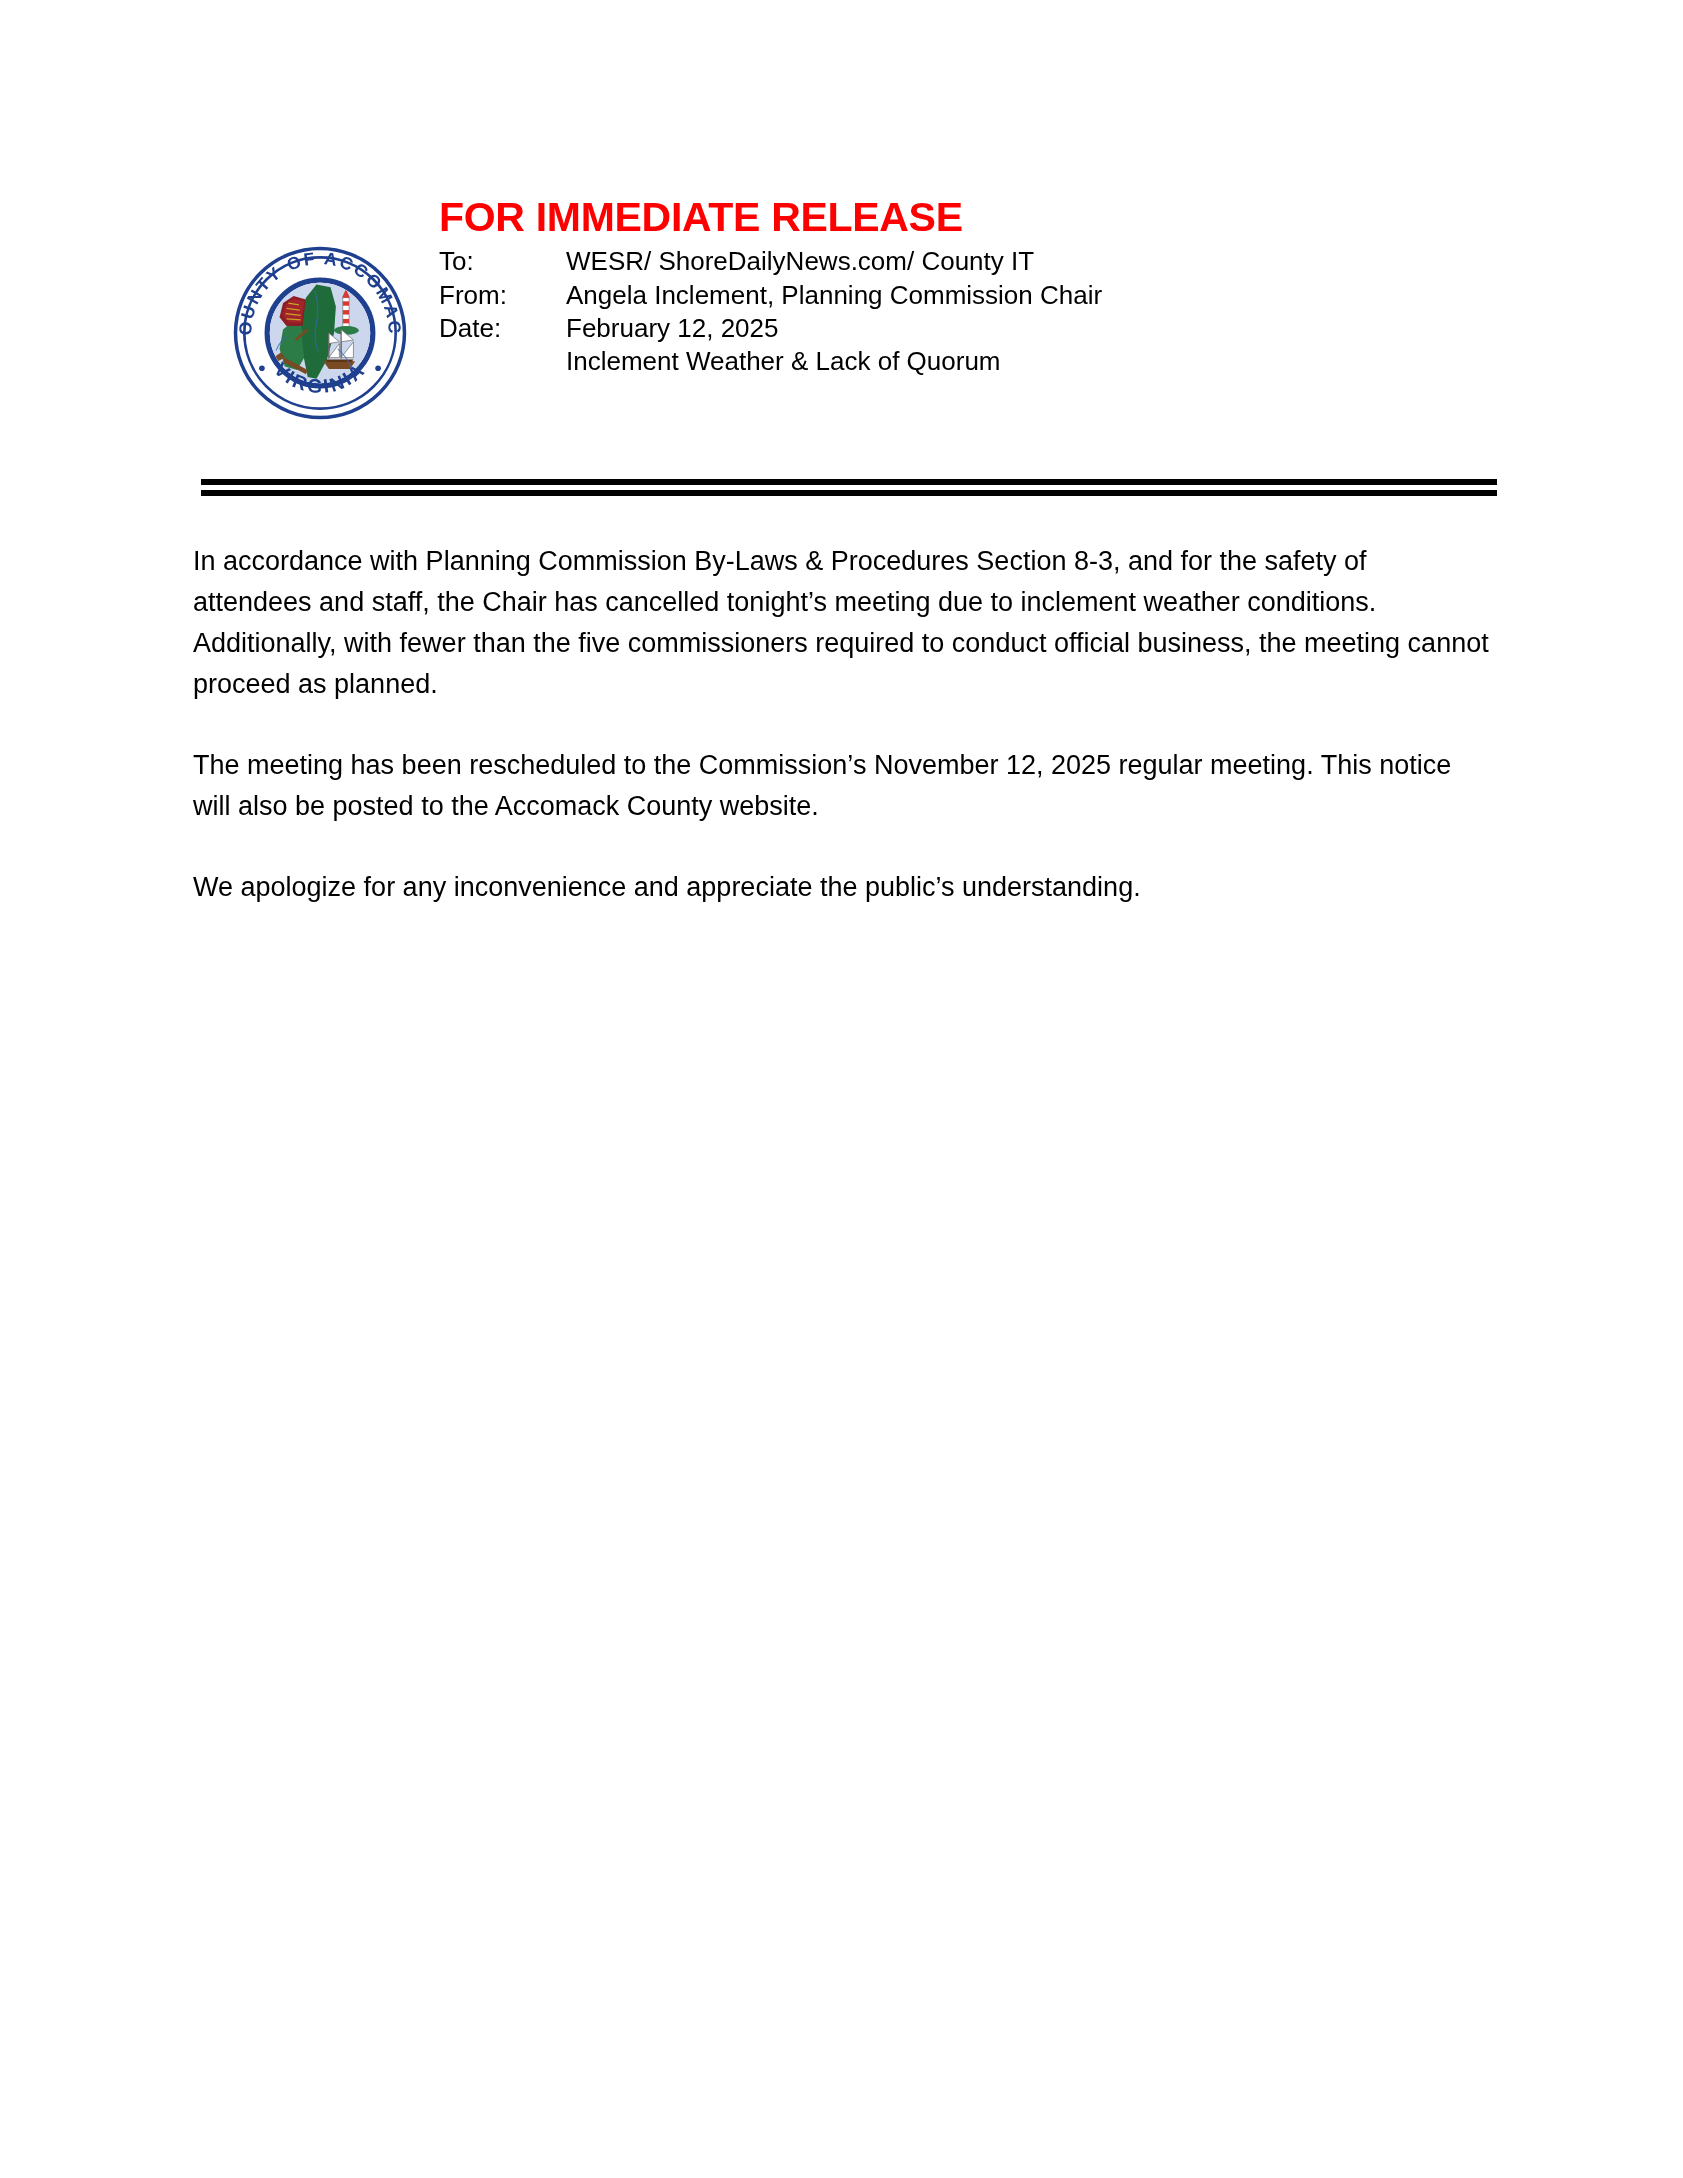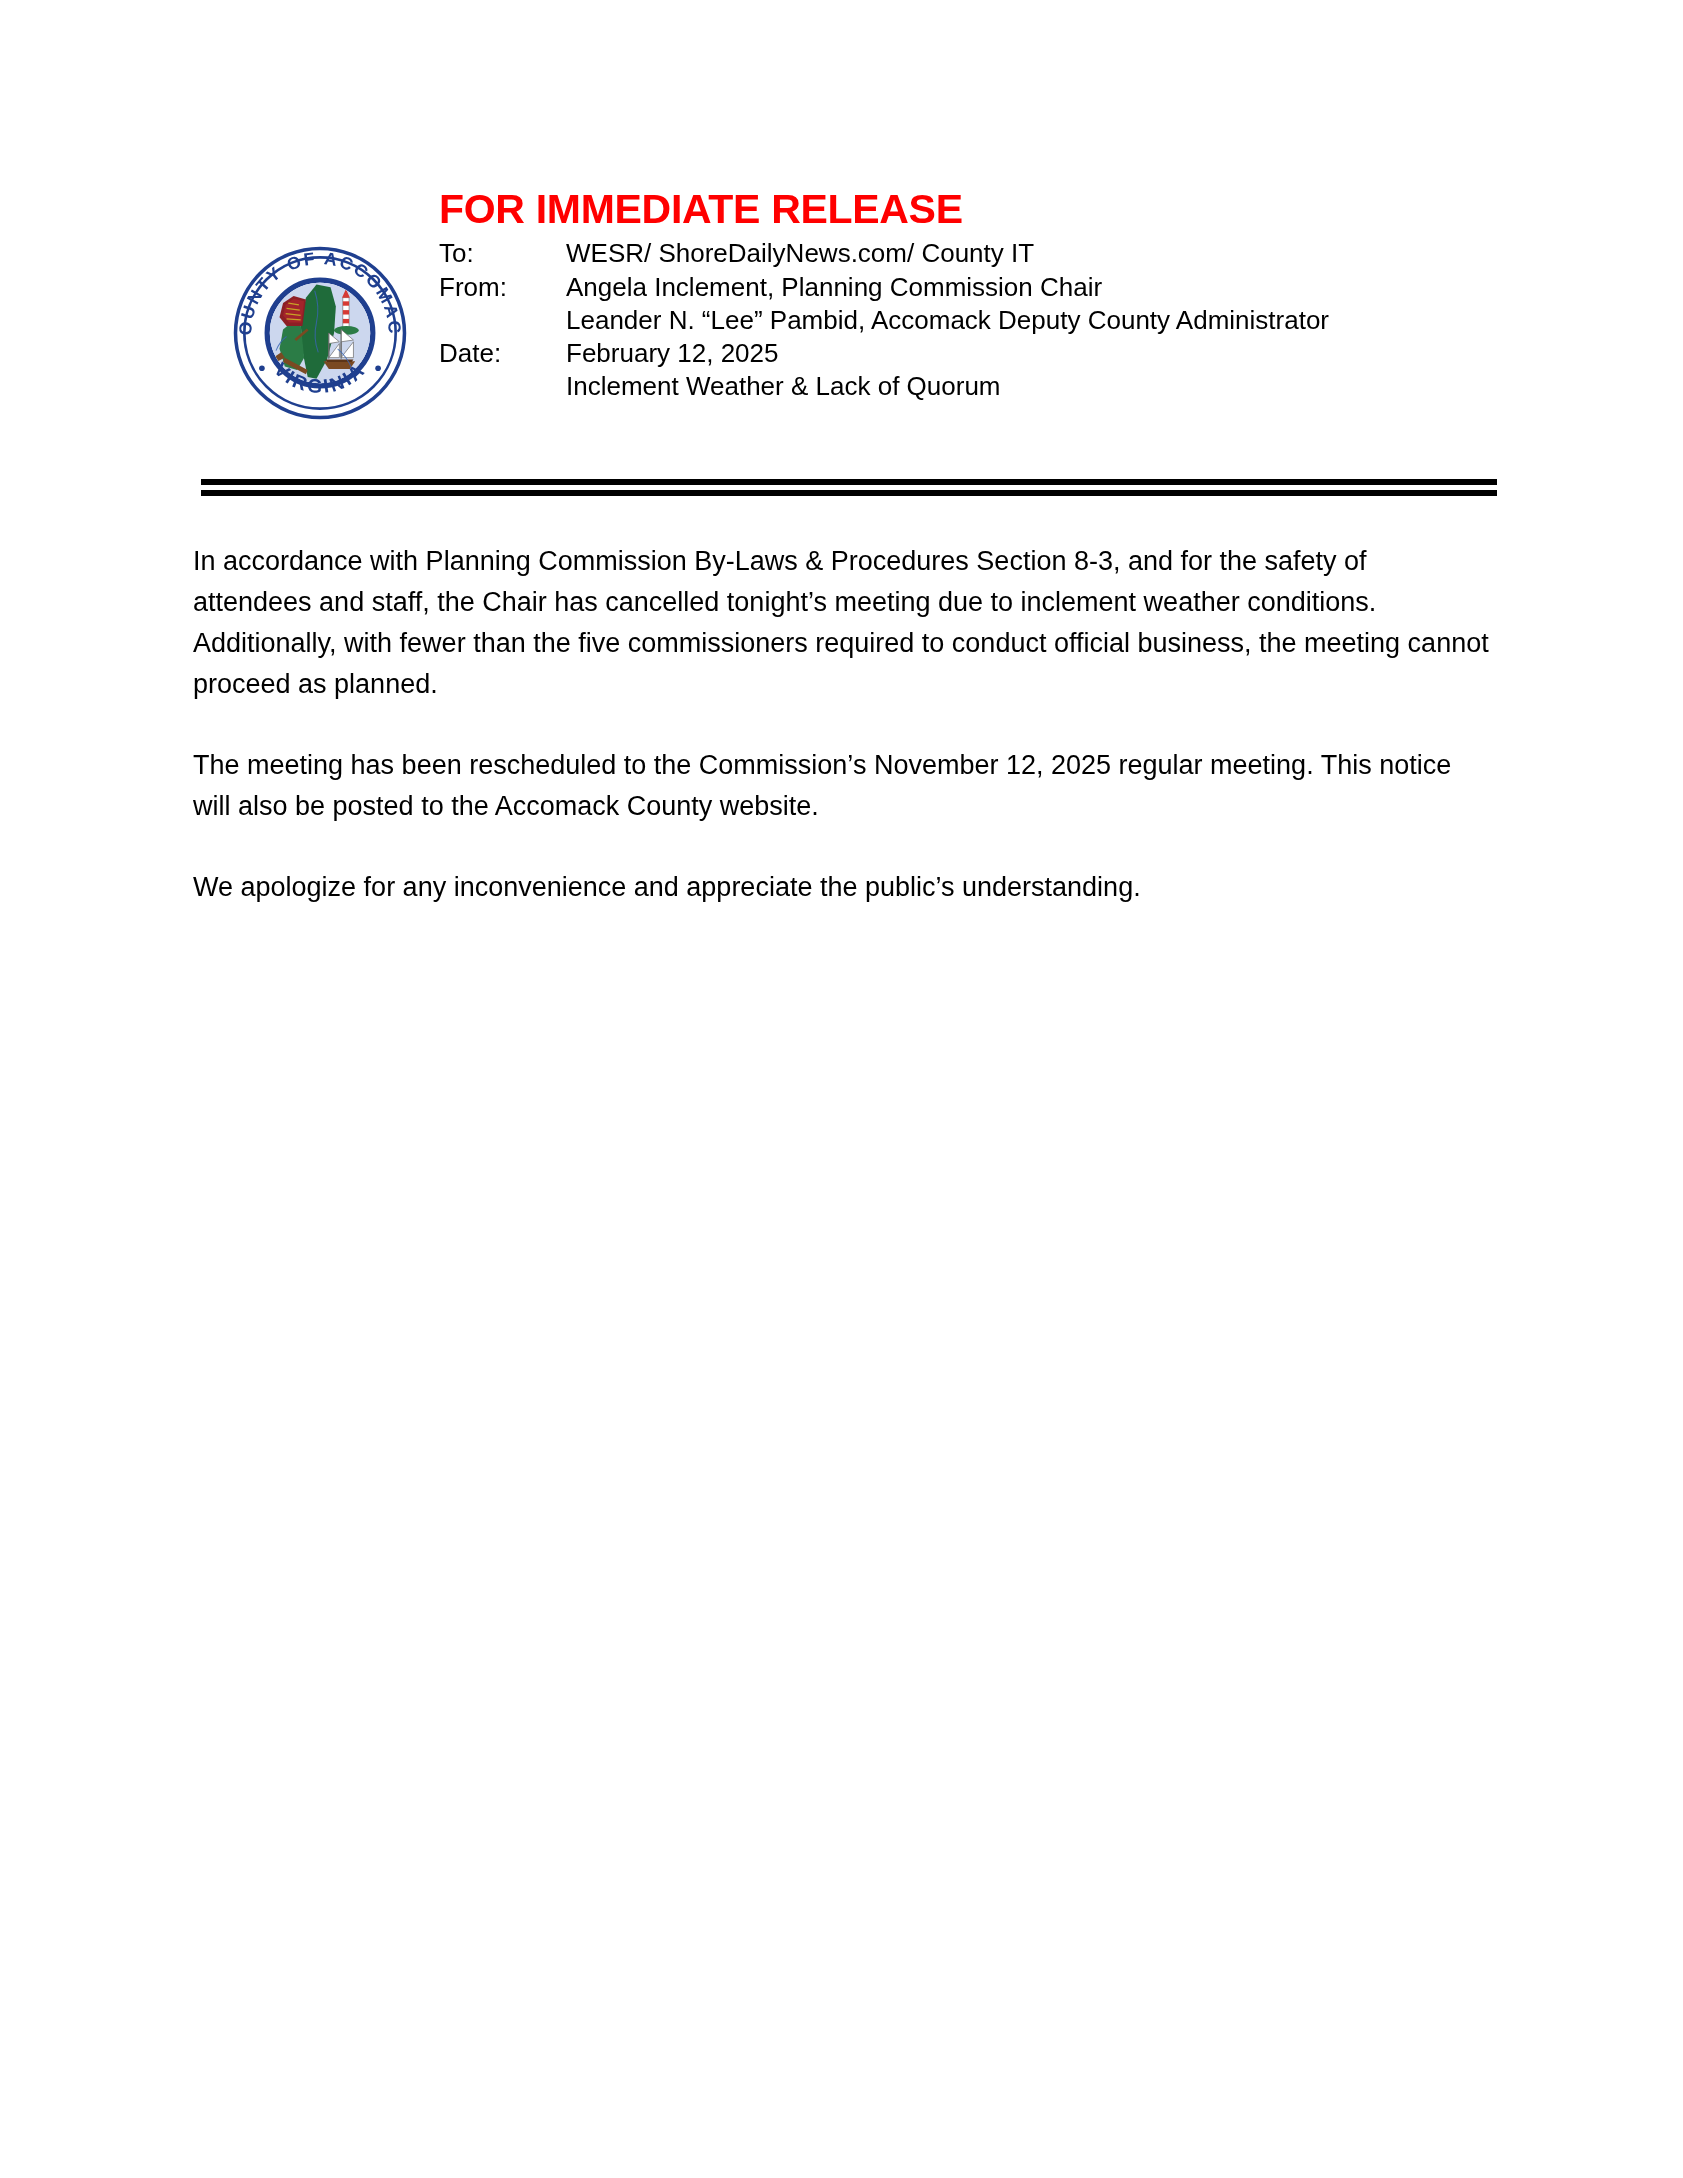--- a/index.html
+++ b/index.html
@@ -54,21 +54,21 @@
     flex: 1 1 auto;
     padding-top: 0;
   }
 
   .release-title {
     color: #ff0000;
     font-size: 41px;
     font-weight: bold;
     letter-spacing: -0.3px;
     line-height: 1.06;
-    margin: 0 0 6px 0;
+    margin: 8px 0 6px 0;
     white-space: nowrap;
   }
 
   .memo-table {
     border-collapse: collapse;
     margin: 0;
     padding: 0;
   }
   .memo-table td {
     padding: 0;
@@ -213,24 +213,20 @@
           <tbody>
             <tr>
               <td class="memo-label">To:</td>
               <td class="memo-value">WESR/ ShoreDailyNews.com/ County IT</td>
             </tr>
             <tr>
               <td class="memo-label">From:</td>
               <td class="memo-value">Angela Inclement, Planning Commission Chair</td>
             </tr>
             <tr>
-              <td class="memo-label"></td>
-              <td class="memo-value">Leander N. “Lee” Pambid, Accomack Deputy County Administrator</td>
-            </tr>
-            <tr>
               <td class="memo-label">Date:</td>
               <td class="memo-value">February 12, 2025</td>
             </tr>
             <tr>
               <td class="memo-label"></td>
               <td class="memo-value">Inclement Weather &amp; Lack of Quorum</td>
             </tr>
           </tbody>
         </table>
       </div>

